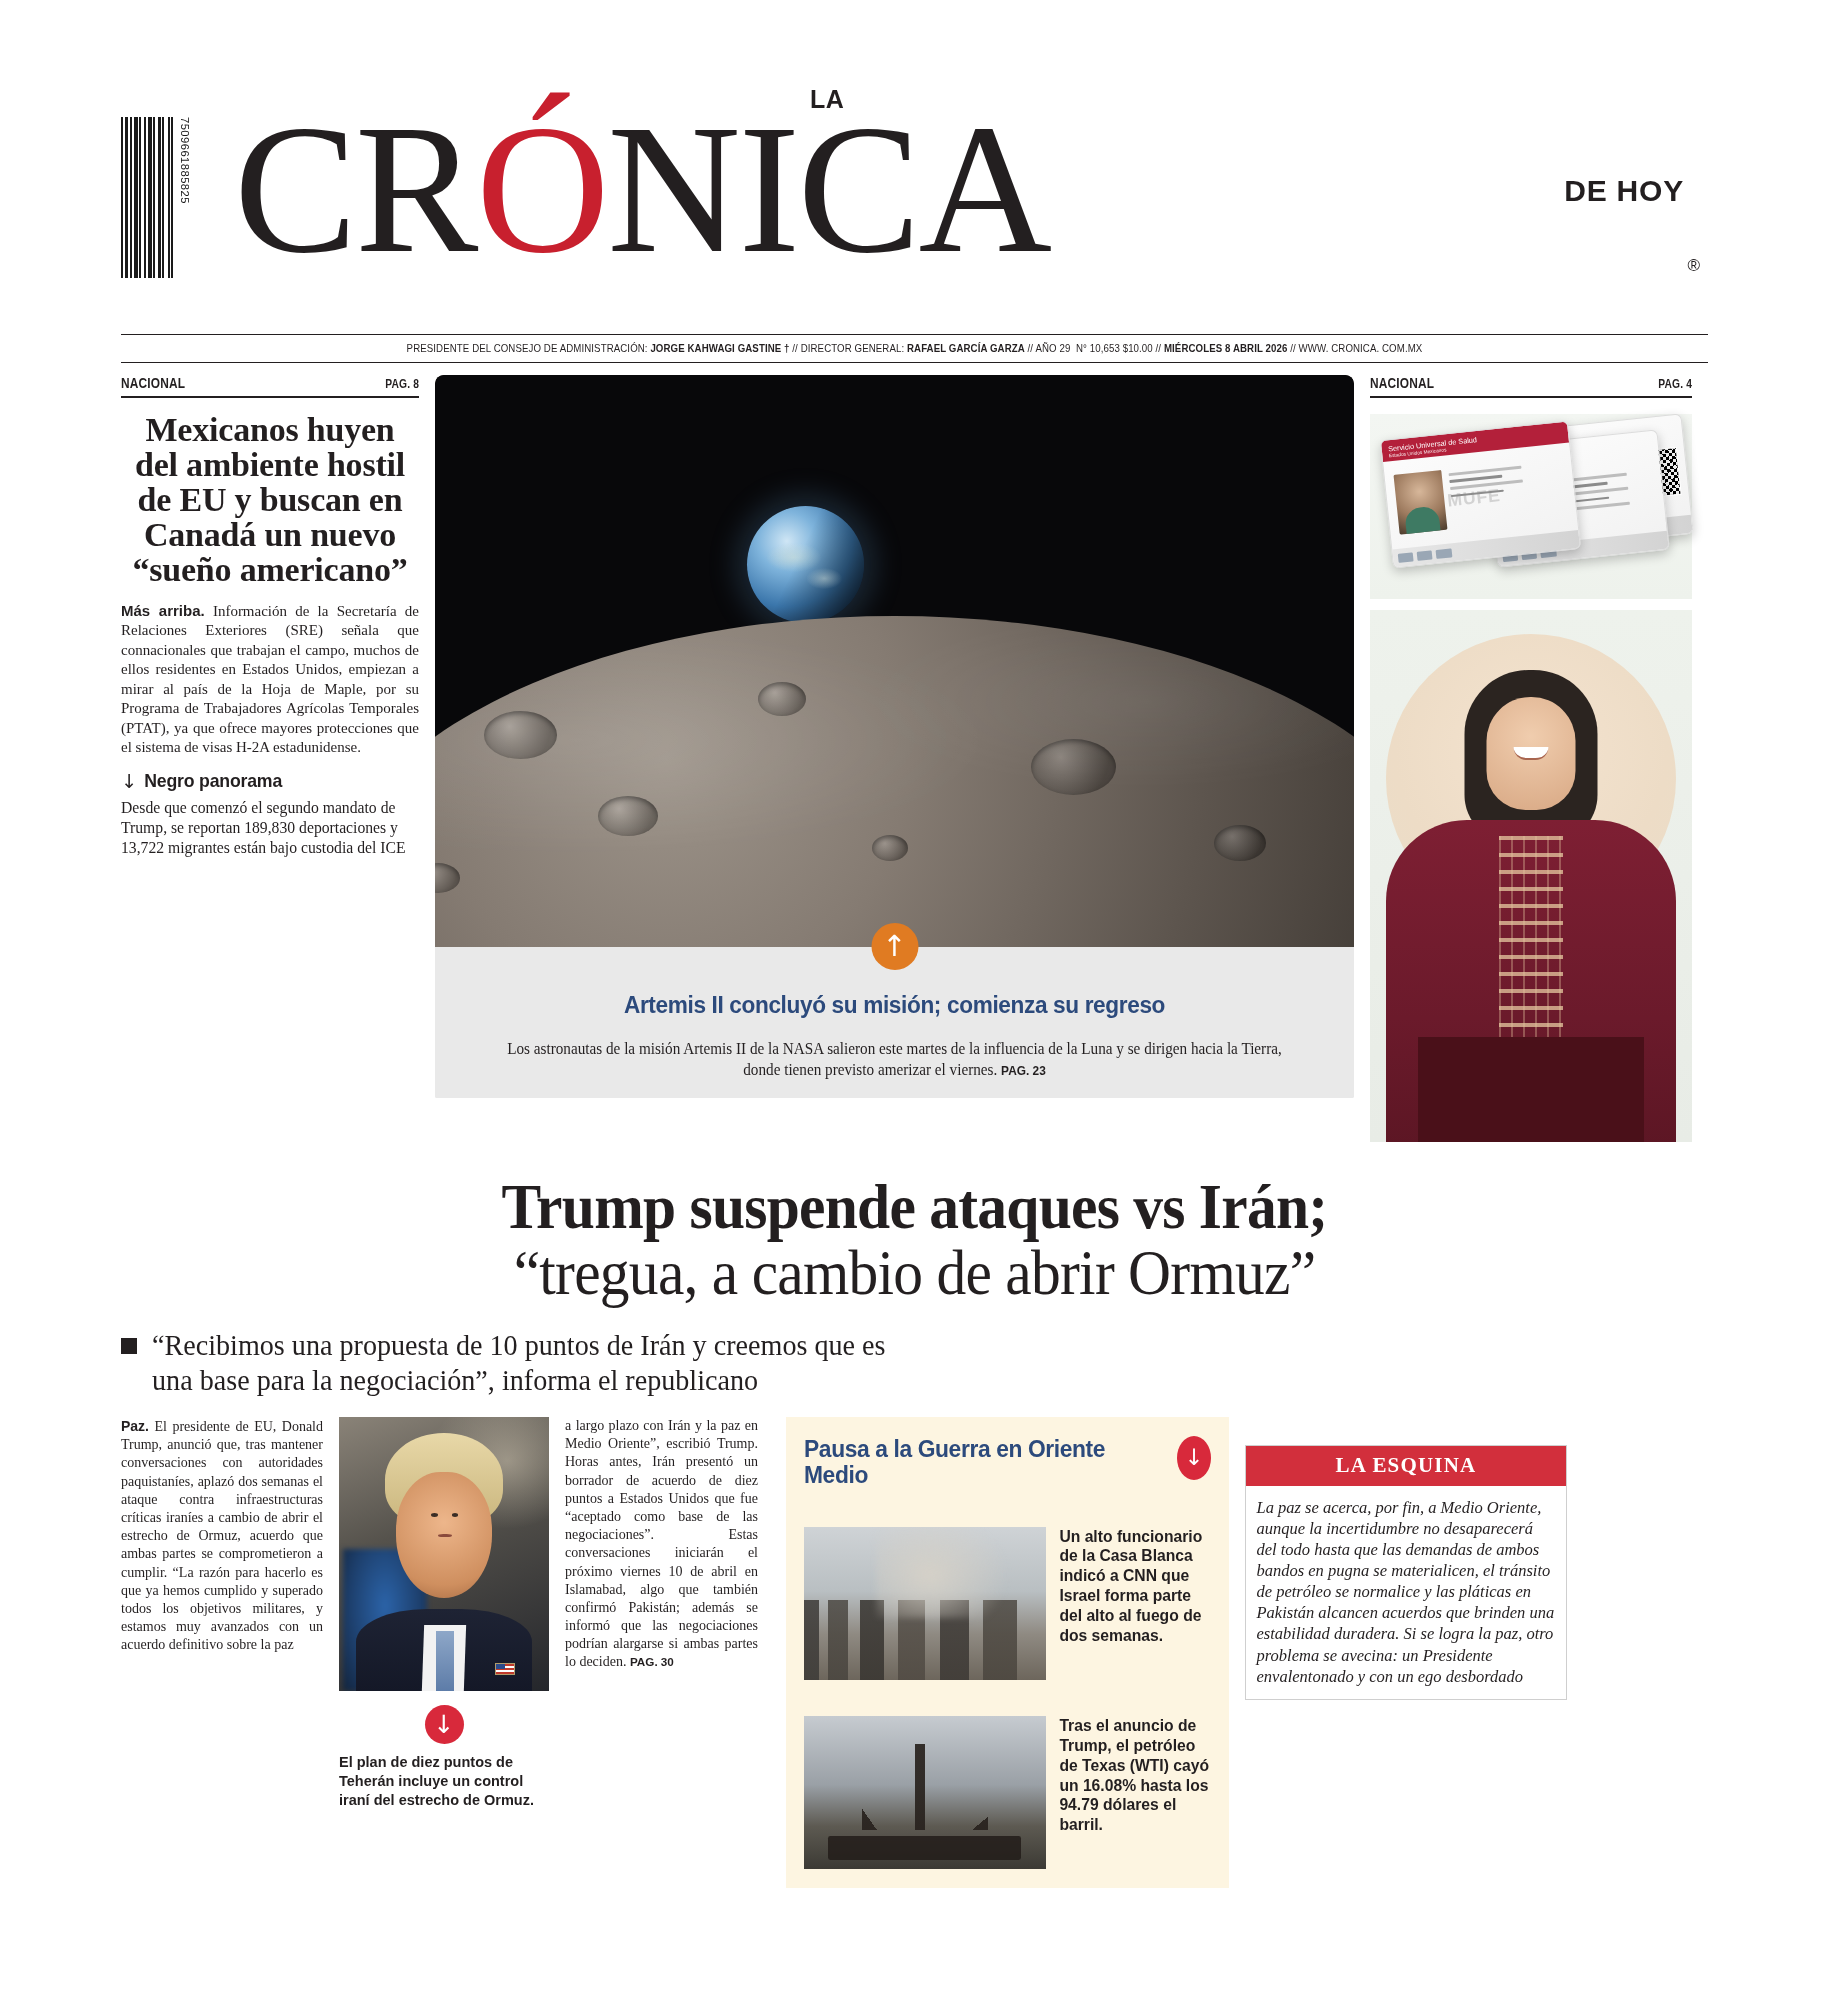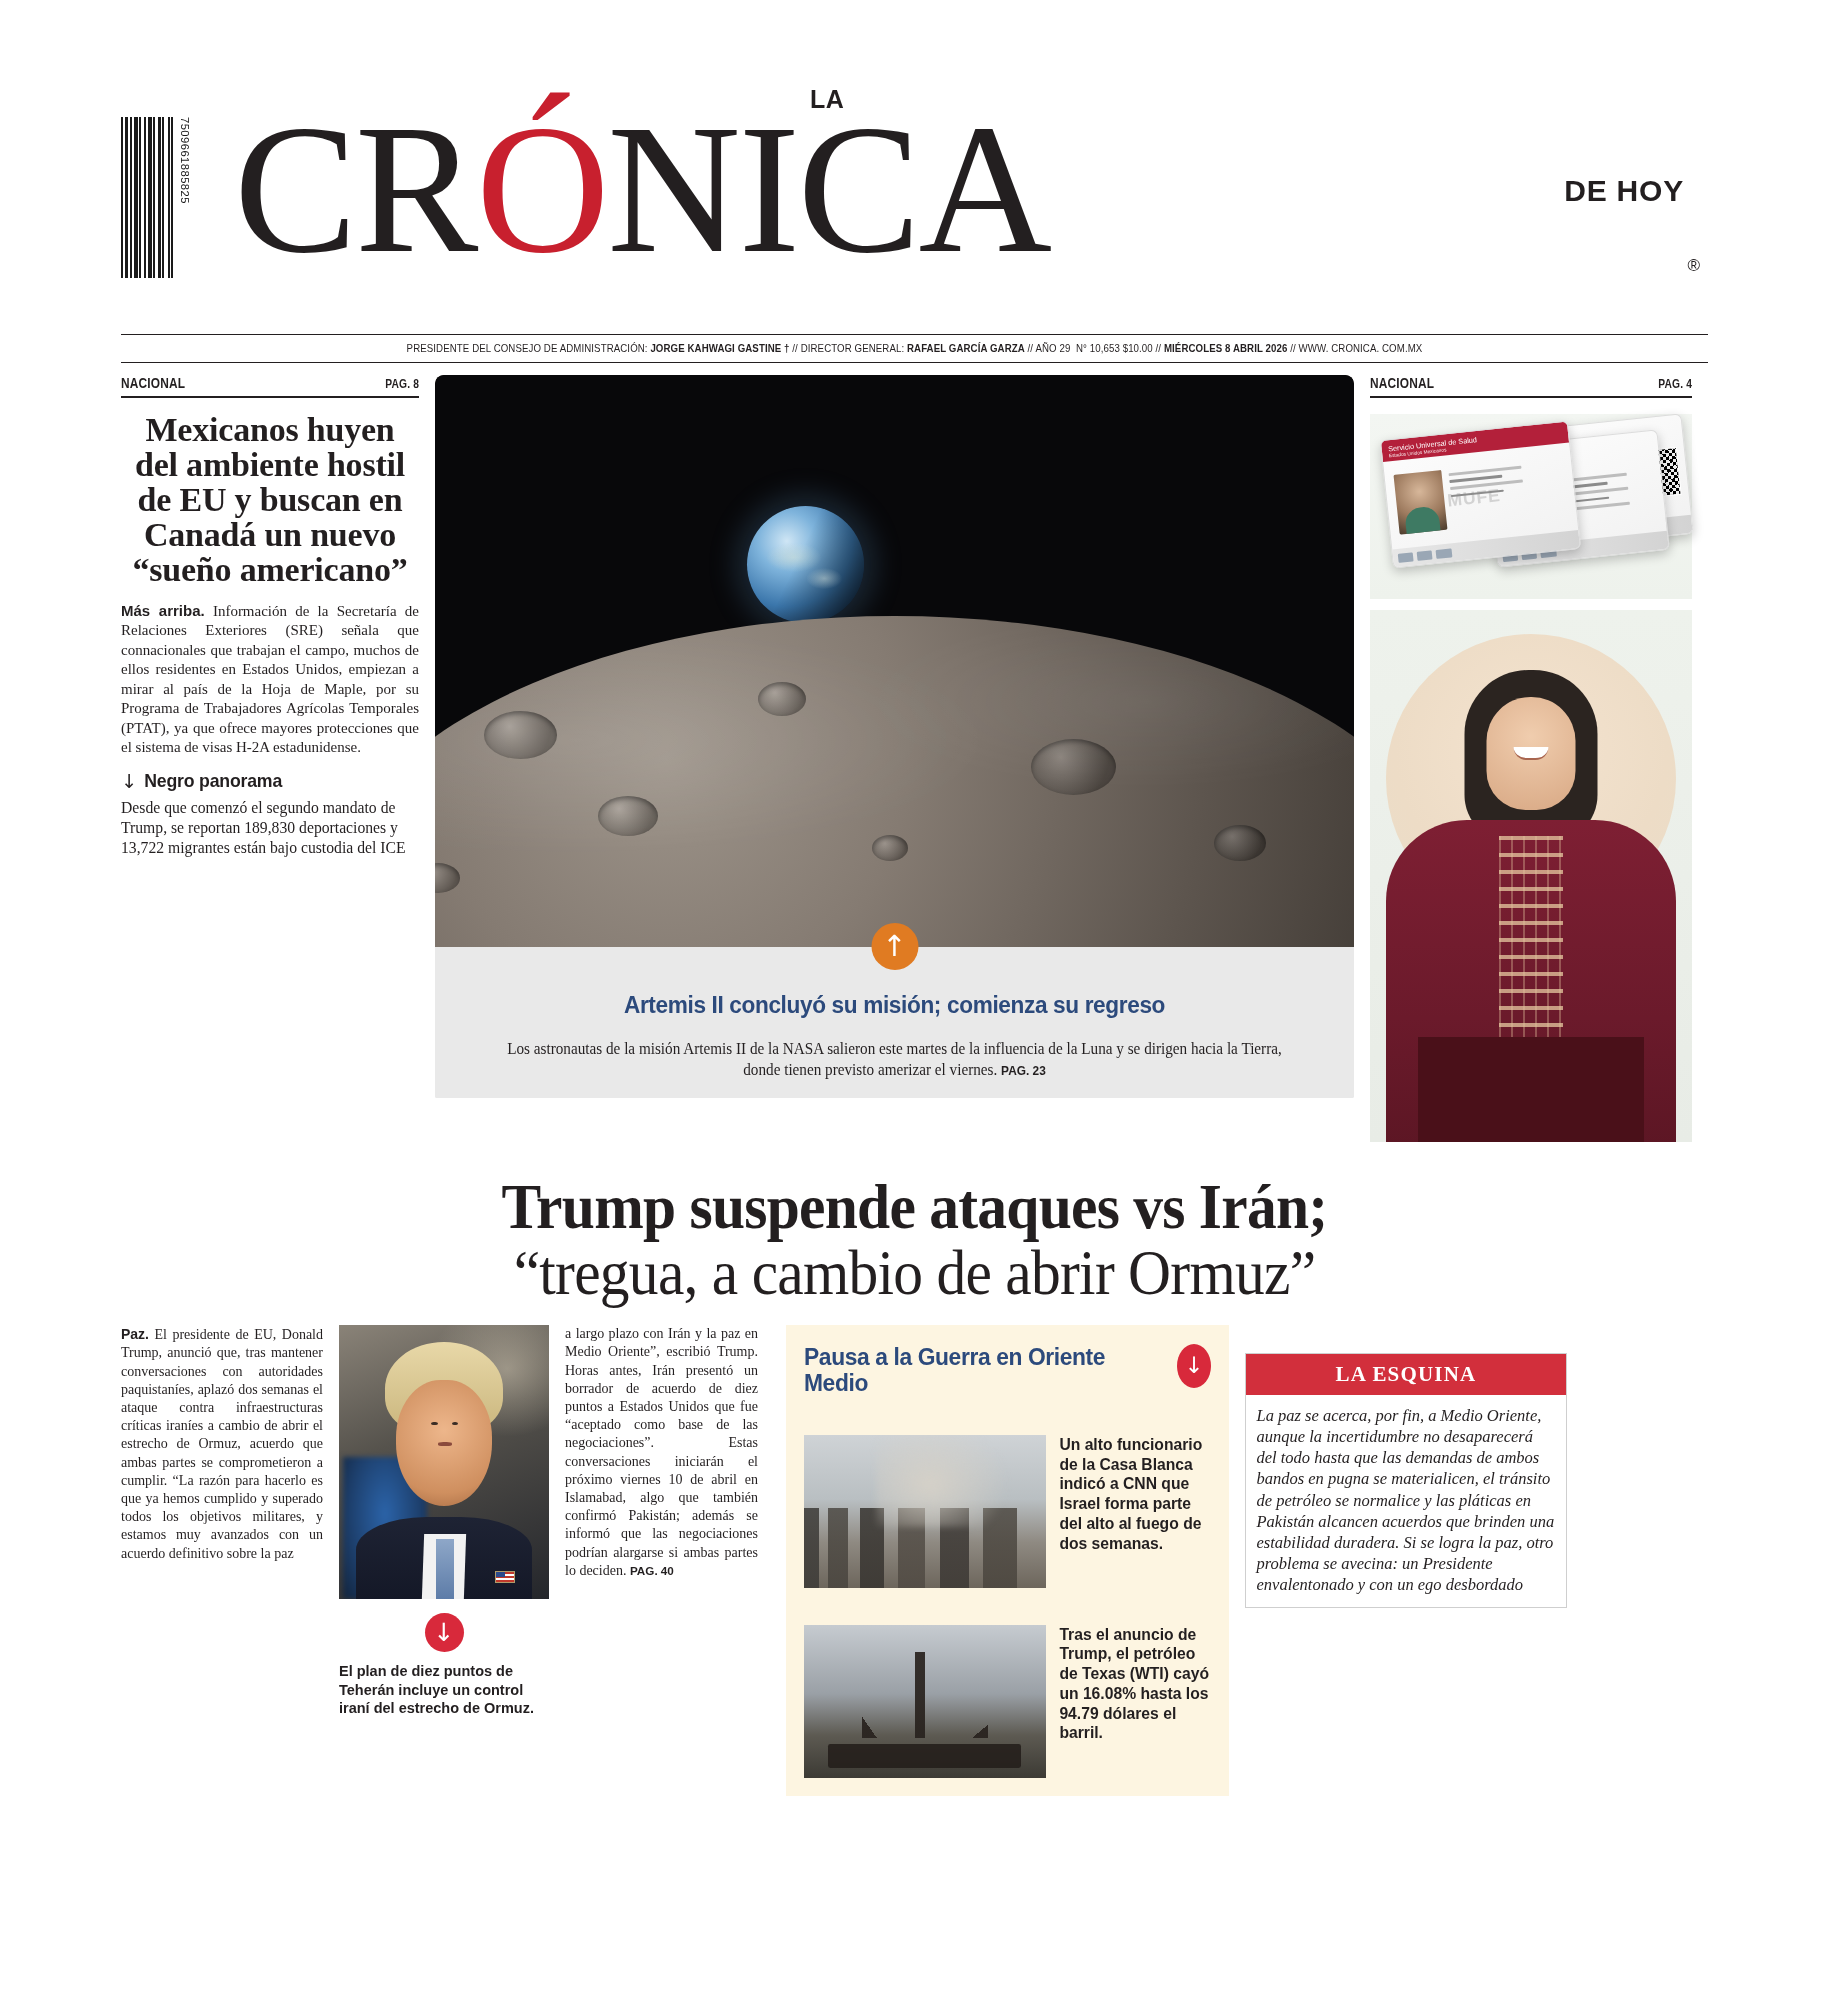--- a/index.html
+++ b/index.html
@@ -651,20 +651,24 @@
         <div class="sb-skirt"></div>
       </div>
     </div>
   </div>
 
   <div class="bighead">
     <h1>
       <span>Trump suspende ataques vs Irán;</span>
       <span class="l2">“tregua, a cambio de abrir Ormuz”</span>
     </h1>
+    <div class="subhead">
+      <span class="sq"></span>
+      <p>“Recibimos una propuesta de 10 puntos de Irán y creemos que es una base para la negociación”, informa el republicano</p>
+    </div>
   </div>
 
   <div class="story-grid">
 
     <div class="scol">
       <b class="lead">Paz.</b><span> El presidente de EU, Donald Trump, anunció que, tras mantener conversaciones con autoridades paquistaníes, aplazó dos semanas el ataque contra infraestructuras críticas iraníes a cambio de abrir el estrecho de Ormuz, acuerdo que ambas partes se comprometieron a cumplir.
 “La razón para hacerlo es que ya hemos cumplido y superado todos los objetivos militares, y estamos muy avanzados con un acuerdo definitivo sobre la paz</span>
     </div>
 
     <div></div>
@@ -686,21 +690,21 @@
       </div>
       <div class="redarrow">↓</div>
       <div class="cap-bold">El plan de diez puntos de Teherán incluye un control iraní del estrecho de Ormuz.</div>
     </div>
 
     <div></div>
 
     <div class="scol">
       <span>a largo plazo con Irán y la paz en Medio Oriente”, escribió Trump.
 Horas antes, Irán presentó un borrador de acuerdo de diez puntos a Estados Unidos que fue “aceptado como base de las negociaciones”.
-Estas conversaciones iniciarán el próximo viernes 10 de abril en Islamabad, algo que también confirmó Pakistán; además se informó que las negociaciones podrían alargarse si ambas partes lo deciden.</span> <span class="pagref">PAG. 40</span>
+Estas conversaciones iniciarán el próximo viernes 10 de abril en Islamabad, algo que también confirmó Pakistán; además se informó que las negociaciones podrían alargarse si ambas partes lo deciden.</span> <span class="pagref">PAG. 30</span>
     </div>
 
     <div></div>
 
     <div class="pausa-box">
       <div class="pausa-top">
         <div class="pausa-title">Pausa a la Guerra en Oriente Medio</div>
         <div class="pausa-arrow">↓</div>
       </div>
       <div class="pausa-rows">

